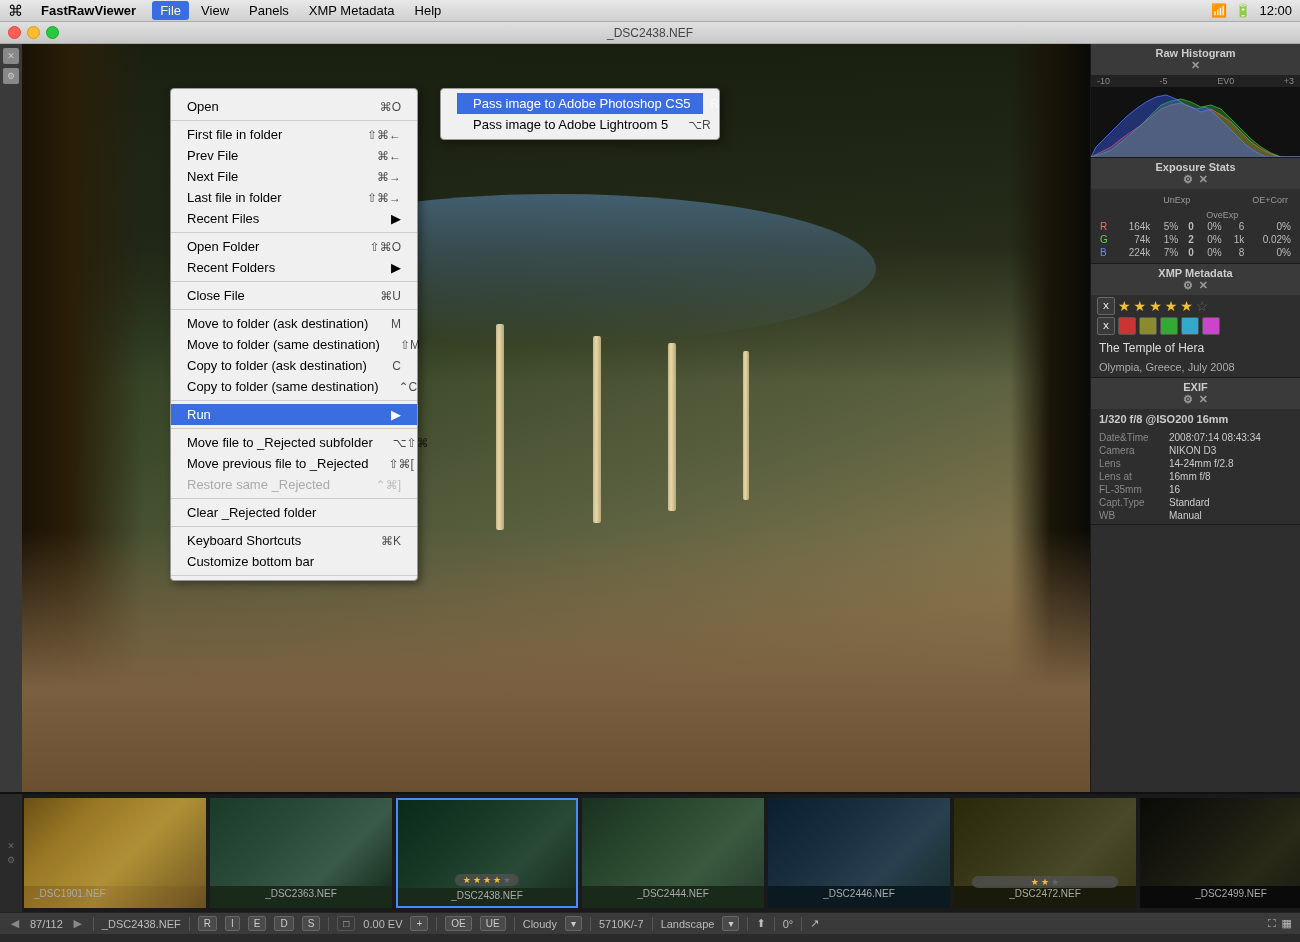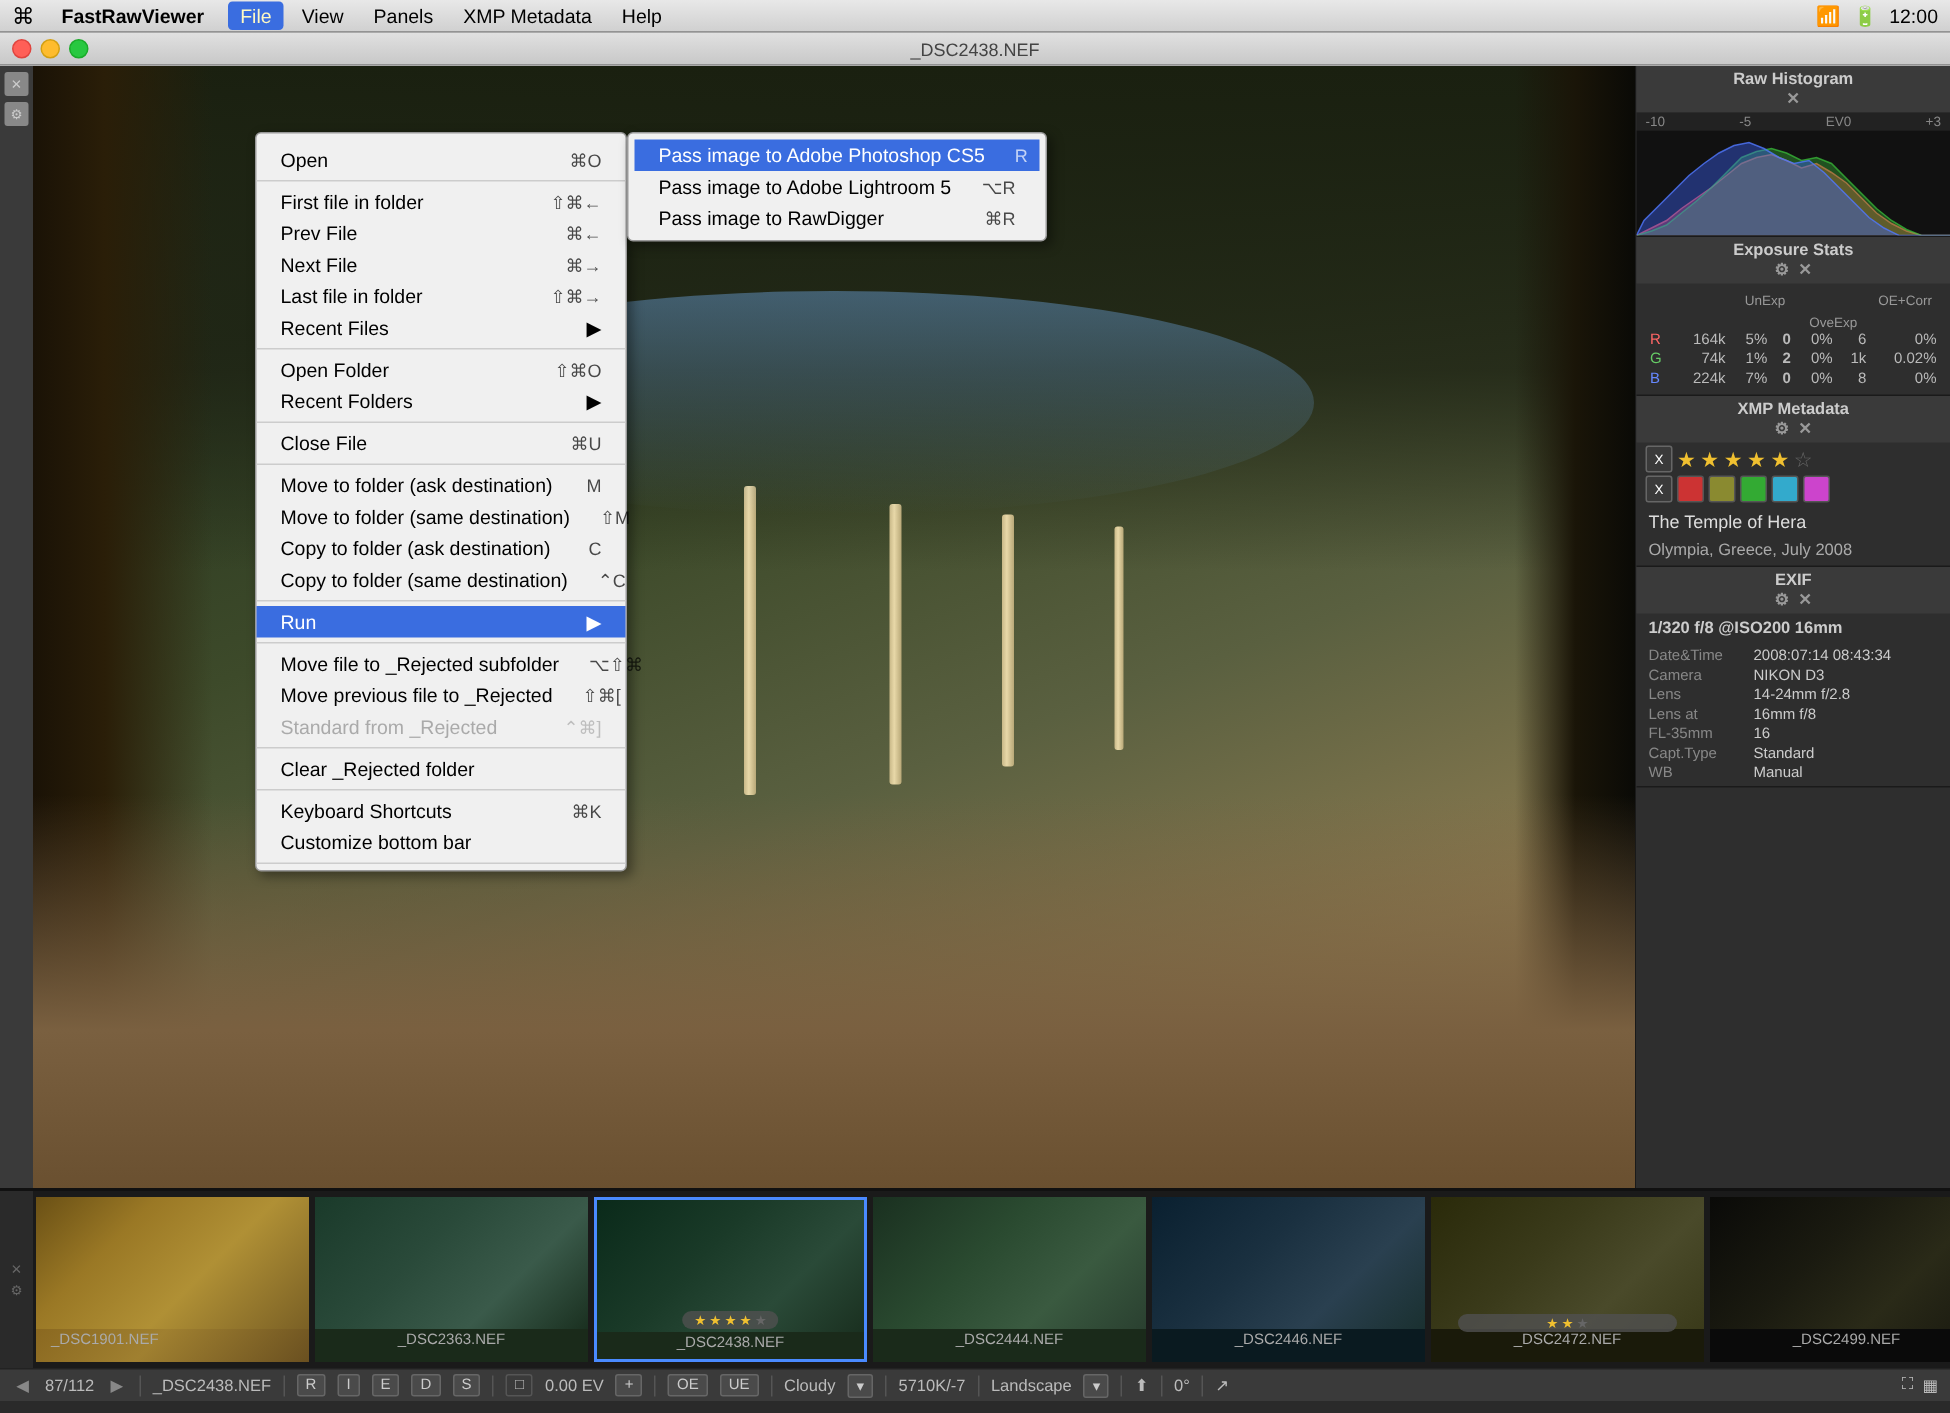--- a/index.html
+++ b/index.html
@@ -43,21 +43,21 @@
 
     
     #file-menu { position: absolute; top: 44px; left: 148px; background: #f0f0f0; border: 1px solid #999; box-shadow: 3px 3px 8px rgba(0,0,0,0.4); z-index: 100; width: 248px; padding: 4px 0; border-radius: 4px; }
     .menu-section { border-bottom: 1px solid #ccc; padding: 3px 0; }
     .menu-row { display: flex; align-items: center; padding: 3px 16px; font-size: 13px; color: #000; cursor: pointer; position: relative; white-space: nowrap; min-height: 20px; }
     .menu-row .shortcut { margin-left: auto; font-size: 12px; opacity: 0.7; padding-left: 20px; }
     .menu-row .arrow { margin-left: auto; }
     .menu-row.disabled { color: #aaa; cursor: default; }
 
     
-    #run-submenu { position: absolute; top: 44px; left: 396px; background: #f0f0f0; border: 1px solid #999; box-shadow: 3px 3px 8px rgba(0,0,0,0.4); z-index: 101; width: 280px; padding: 4px 4px; border-radius: 4px; }
+    #run-submenu { position: absolute; top: 44px; left: 418px; background: #f0f0f0; border: 1px solid #999; box-shadow: 3px 3px 8px rgba(0,0,0,0.4); z-index: 101; width: 280px; padding: 4px 16px; border-radius: 4px; }
     .run-row { display: flex; align-items: center; padding: 3px 16px; font-size: 13px; color: #000; cursor: pointer; white-space: nowrap; min-height: 20px; }
     .run-row.highlighted { background: #3a6de0; color: white; }
     .run-row .shortcut { margin-left: auto; font-size: 12px; opacity: 0.7; padding-left: 20px; }
 
     
     #right-panel { width: 210px; background: #2e2e2e; display: flex; flex-direction: column; border-left: 1px solid #1a1a1a; overflow-y: auto; }
 
     
     .panel-section { border-bottom: 1px solid #1a1a1a; }
     .panel-header { display: flex; align-items: center; justify-content: space-between; padding: 3px 8px; background: #3a3a3a; font-size: 11px; font-weight: bold; color: #ccc; flex-direction: column; }
@@ -236,21 +236,21 @@
       <div class="menu-section">
         <div class="menu-row">
           <span>Move file to _Rejected subfolder</span>
           <span class="shortcut">⌥⇧⌘</span>
         </div>
         <div class="menu-row">
           <span>Move previous file to _Rejected</span>
           <span class="shortcut">⇧⌘[</span>
         </div>
         <div class="menu-row disabled">
-          <span>Standard from _Rejected</span>
+          <span>Restore same _Rejected</span>
           <span class="shortcut">⌃⌘]</span>
         </div>
       </div>
       <div class="menu-section">
         <div class="menu-row">
           <span>Clear _Rejected folder</span>
         </div>
       </div>
       <div class="menu-section">
         <div class="menu-row">
@@ -264,24 +264,20 @@
     </div>
 
     <div id="run-submenu">
       <div class="run-row highlighted">
         <span>Pass image to Adobe Photoshop CS5</span>
         <span class="shortcut" style="color:white">R</span>
       </div>
       <div class="run-row">
         <span>Pass image to Adobe Lightroom 5</span>
         <span class="shortcut">⌥R</span>
-      </div>
-      <div class="run-row">
-        <span>Pass image to RawDigger</span>
-        <span class="shortcut">⌘R</span>
       </div>
     </div>
   </div>
 
   <div id="right-panel">
 
     <div class="panel-section">
       <div class="panel-header">
         <span>Raw Histogram</span>
         <div class="panel-header-icons">

